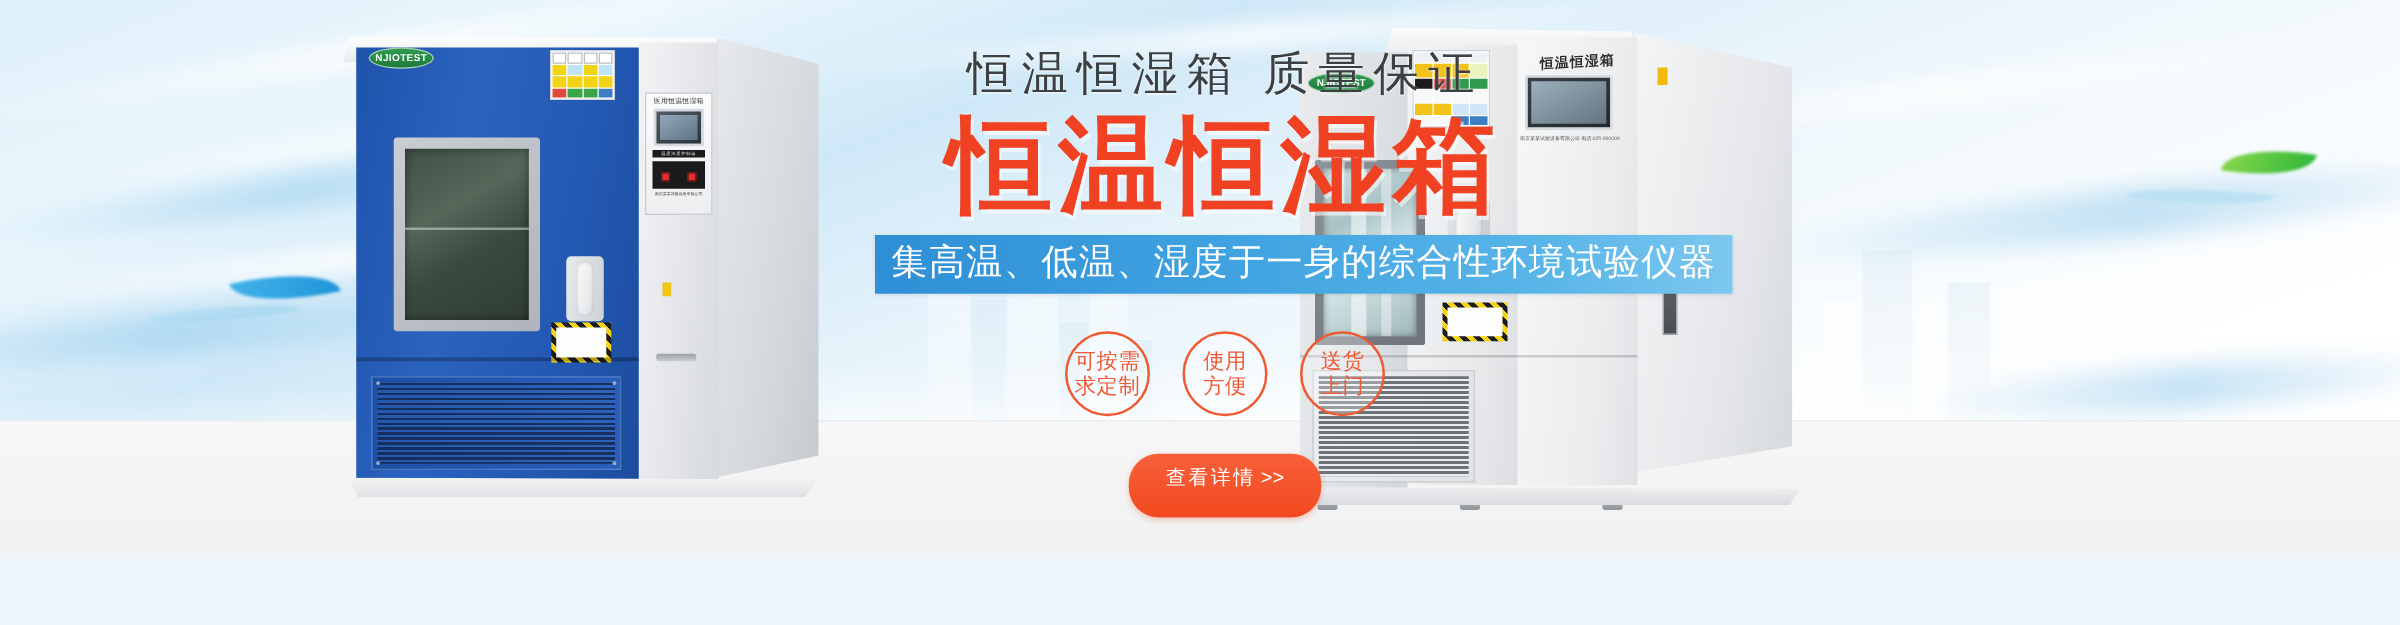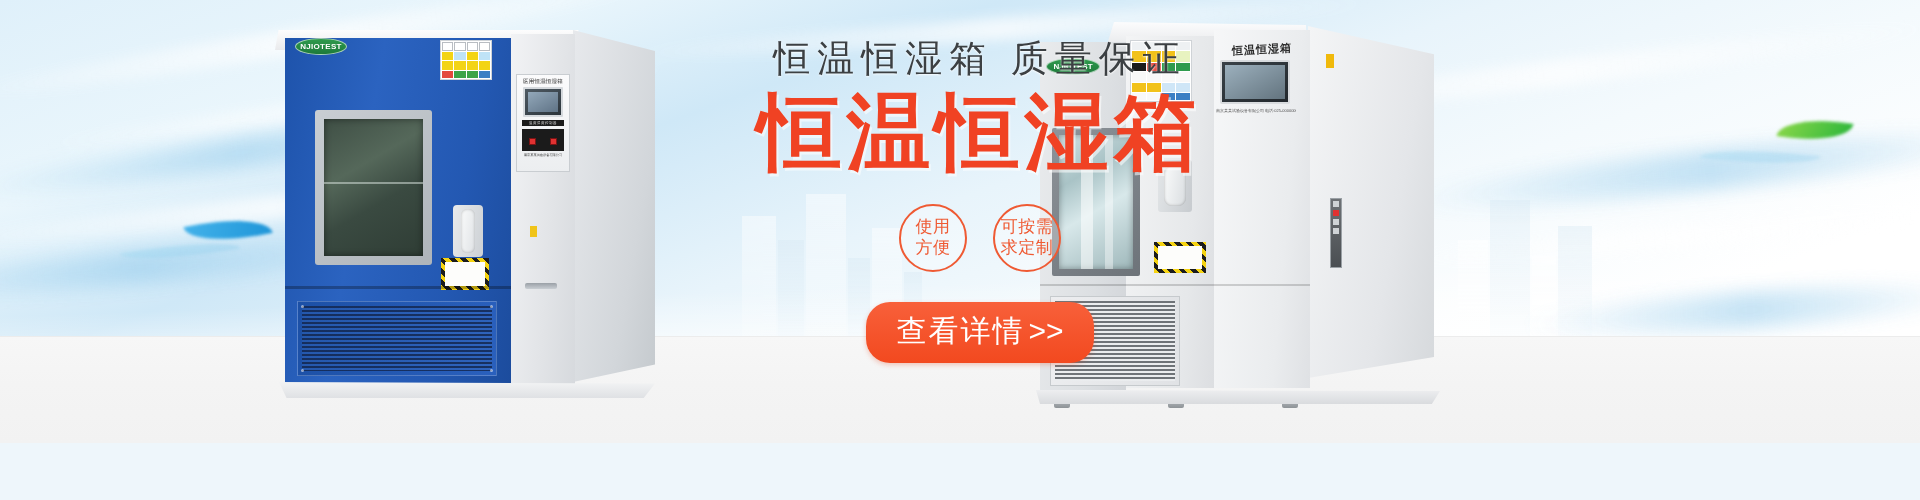--- a/index.html
+++ b/index.html
@@ -82,22 +82,22 @@
     display:flex; flex-direction:column; align-items:center; justify-content:center;
     color:#ef5a33; font-size:17px; line-height:1.22; letter-spacing:.5px;
     background:rgba(255,255,255,.30);
   }
   .circle span { display:block; white-space:nowrap; }
 
   
   .cta-wrap { margin-top:30px; display:flex; justify-content:center; }
   .cta {
     background:linear-gradient(180deg,#f8603a,#f2491f);
-    color:#fff; font-size:30px; letter-spacing:2px;
-    padding:9px 30px 11px 30px; border-radius:24px; border:none;
+    color:#fff; font-size:16px; letter-spacing:2px;
+    padding:9px 30px 21px 30px; border-radius:24px; border:none;
     cursor:pointer; white-space:nowrap;
     font-family:inherit;
     box-shadow:0 2px 5px rgba(225,70,30,.28);
   }
   .cta .arrows { letter-spacing:0; margin-left:4px; }
 
   
   .prod { position:absolute; }
 
   #prod-left { left:275px; top:18px; width:390px; height:388px; }
@@ -556,29 +556,34 @@
 
     <div class="pr-foot" style="left:24px;"></div>
     <div class="pr-foot" style="left:138px;"></div>
     <div class="pr-foot" style="left:252px;"></div>
     <div class="pr-base"></div>
   </div>
 
   <div class="copy">
     <div class="tagline">恒温恒湿箱  质量保证</div>
     <div class="headline">恒温恒湿箱</div>
+    <div><span class="subbar">集高温、低温、湿度于一身的综合性环境试验仪器</span></div>
 
     <div class="features">
+      <div class="circle">
+        <span>可按需</span>
+        <span>求定制</span>
+      </div>
       <div class="circle">
         <span>使用</span>
         <span>方便</span>
       </div>
       <div class="circle">
-        <span>可按需</span>
-        <span>求定制</span>
+        <span>送货</span>
+        <span>上门</span>
       </div>
     </div>
 
     <div class="cta-wrap">
       <button class="cta">
         <span>查看详情</span><span class="arrows">&gt;&gt;</span>
       </button>
     </div>
   </div>
 

